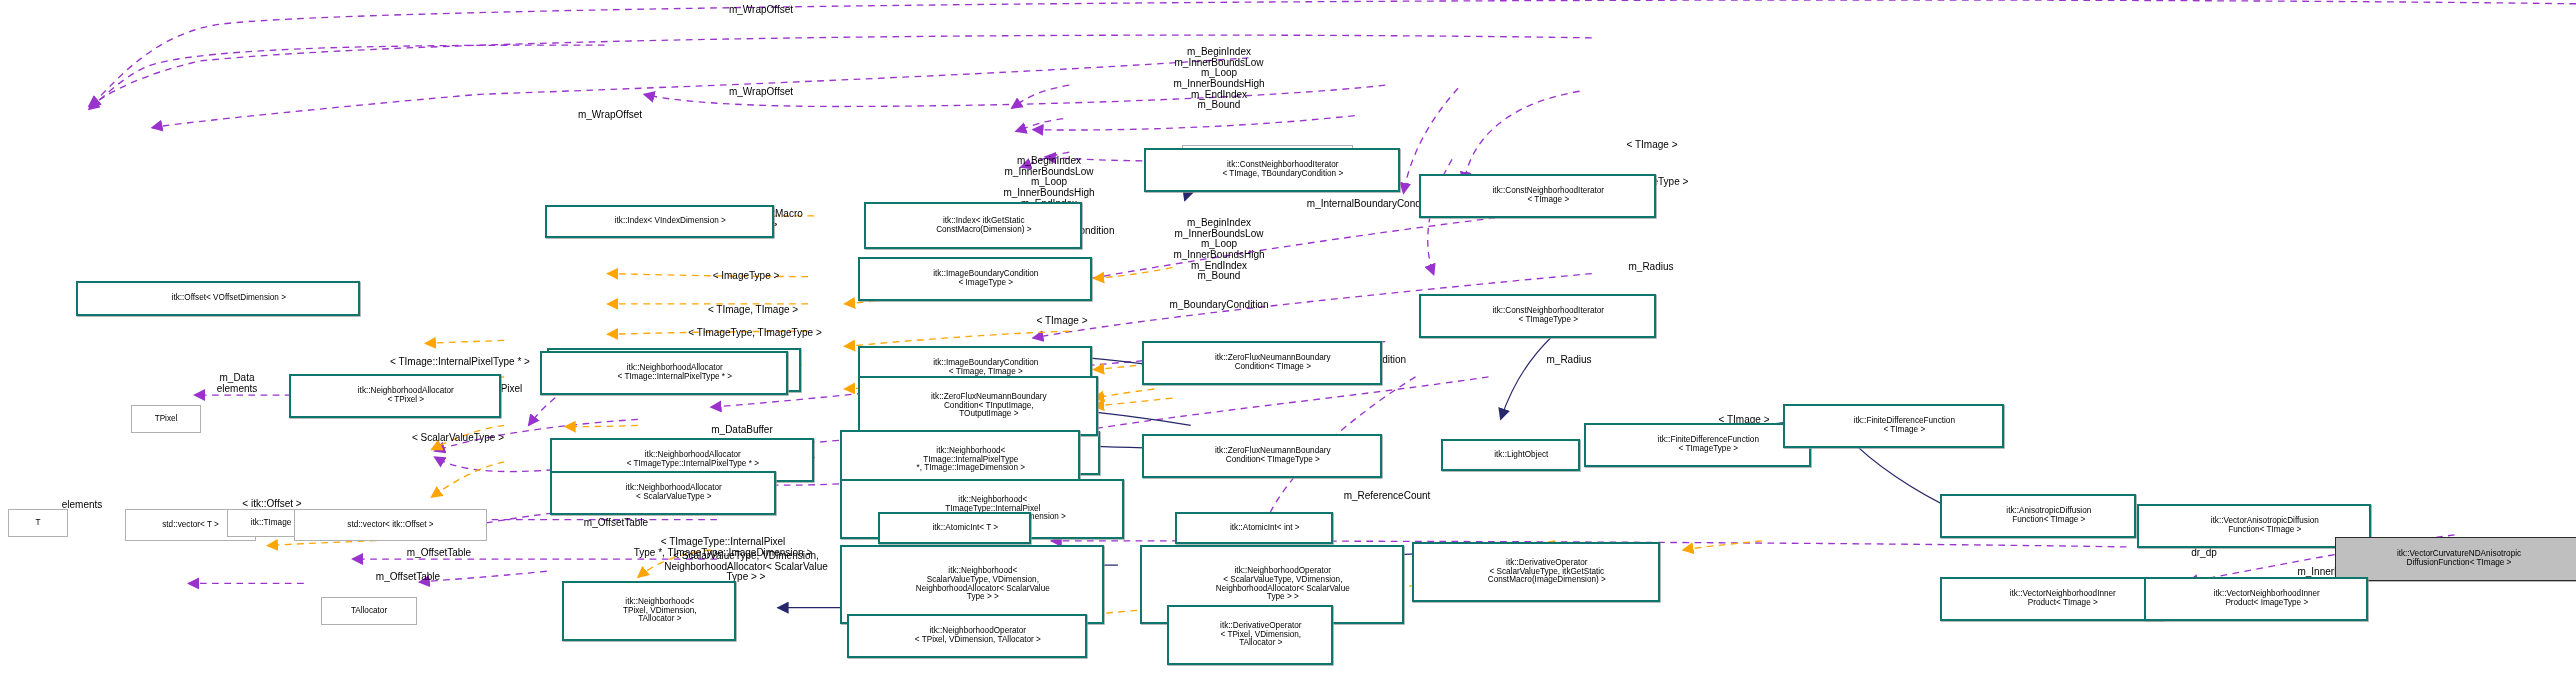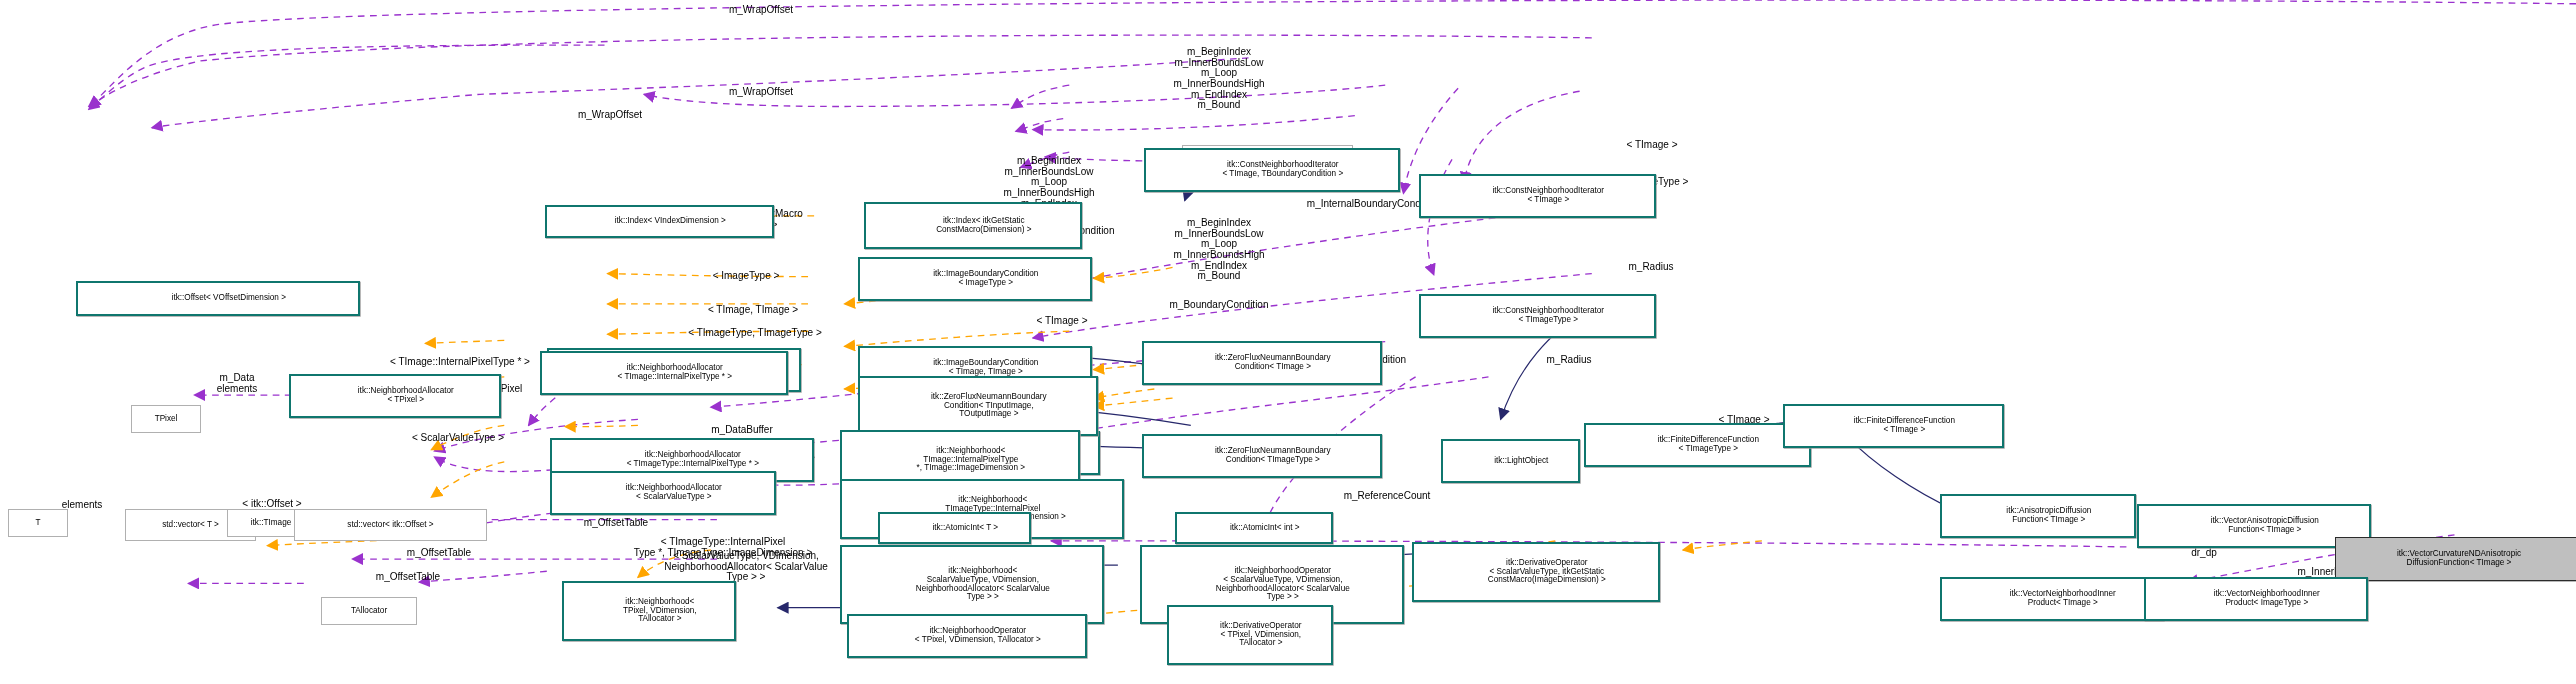--- a/index.html
+++ b/index.html
@@ -211,21 +211,21 @@
       <div class="node plain" style="left: 8px; top: 509px; width: 60px; height: 28.4px;">T</div>
       <div class="node plain" style="left: 125px; top: 509px; width: 131px; height: 32px;">std::vector&lt; T &gt;</div>
       <div class="node plain" style="left: 227px; top: 509px; width: 88px; height: 28.4px;">itk::TImage</div>
       <div class="node plain" style="left: 294px; top: 509px; width: 193px; height: 32px;">std::vector&lt; itk::Offset &gt;</div>
       <div class="node solid" style="left: 1144px; top: 148px; width: 256px; height: 44px;">itk::ConstNeighborhoodIterator
 &lt; TImage, TBoundaryCondition &gt;</div>
       <div class="node solid" style="left: 1419px; top: 174px; width: 237px; height: 44px;">itk::ConstNeighborhoodIterator
 &lt; TImage &gt;</div>
       <div class="node solid" style="left: 1419px; top: 294px; width: 237px; height: 44px;">itk::ConstNeighborhoodIterator
 &lt; TImageType &gt;</div>
-      <div class="node solid" style="left: 1441px; top: 439px; width: 139px; height: 44px;">itk::LightObject</div>
+      <div class="node solid" style="left: 1441px; top: 439px; width: 139px; height: 32px;">itk::LightObject</div>
       <div class="node solid" style="left: 1584px; top: 423px; width: 227px; height: 44px;">itk::FiniteDifferenceFunction
 &lt; TImageType &gt;</div>
       <div class="node solid" style="left: 1783px; top: 404px; width: 221px; height: 44px;">itk::FiniteDifferenceFunction
 &lt; TImage &gt;</div>
       <div class="node solid" style="left: 1940px; top: 494px; width: 196px; height: 44px;">itk::AnisotropicDiffusion
 Function&lt; TImage &gt;</div>
       <div class="node solid" style="left: 2137px; top: 504px; width: 234px; height: 44px;">itk::VectorAnisotropicDiffusion
 Function&lt; TImage &gt;</div>
       <div class="node highlight" style="left: 2335px; top: 537px; width: 248px; height: 44px;">itk::VectorCurvatureNDAnisotropic
 DiffusionFunction&lt; TImage &gt;</div>

